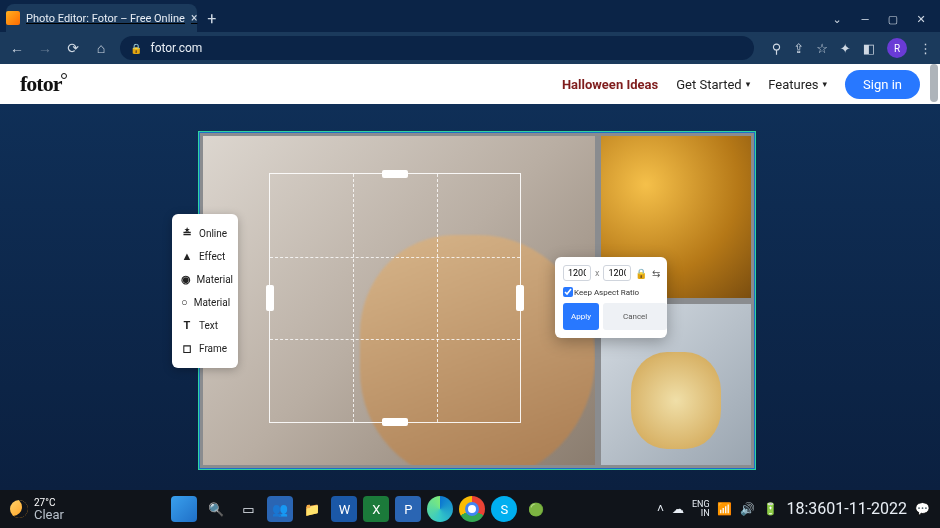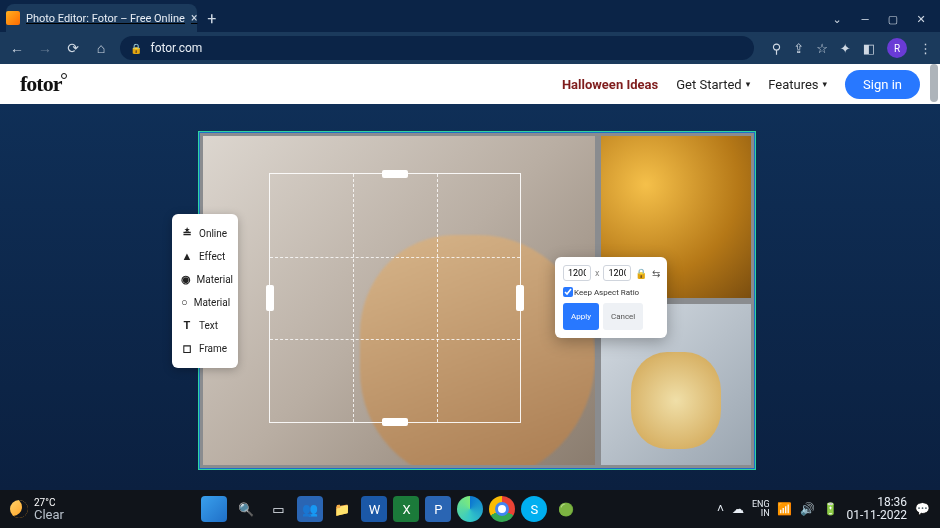--- a/index.html
+++ b/index.html
@@ -68,21 +68,21 @@
     .popover { position:absolute; left: 555px; top: 153px; width:112px; background:#fff; border-radius:6px; box-shadow: 0 4px 16px rgba(0,0,0,0.3); padding:8px; font-size:9px; color:#444; }
     .pop-row { display:flex; align-items:center; gap:4px; margin-bottom:6px;}
     .pop-input { border:1px solid #d0d5dd; border-radius:3px; padding:2px 4px; width:28px; font-size:9px; text-align:center;}
     .pop-x { color:#888;}
     .pop-lock { color:#2878ff; font-size:10px;}
     .pop-swap { color:#555; font-size:10px;}
     .pop-check { display:flex; align-items:center; gap:1px; font-size:8px; color:#333; margin-bottom:6px;}
     .pop-check input { width:10px; height:10px; accent-color:#2878ff;}
     .pop-actions { display:flex; gap:4px;}
     .pop-apply { background:#2878ff; color:#fff; border:none; border-radius:3px; padding:9px 8px; font-size:8px;}
-    .pop-cancel { background:#eef1f5; color:#555; border:none; border-radius:3px; padding:3px 8px; font-size:8px;}
+    .pop-cancel { background:#eef1f5; color:#555; border:none; border-radius:3px; padding:3px 20px; font-size:8px;}
 
     
     .taskbar { height: 38px; background: #10141a; display:flex; align-items:center; padding: 0 10px; gap:8px; color:#fff; font-size:10px;}
     .weather { display:flex; align-items:center; gap:6px;}
     .weather-icon { width:18px; height:18px; border-radius:50%; background: linear-gradient(135deg,#ffd36b,#ff9b1a); box-shadow: inset -6px -2px 0 #10141a;}
     .weather-text { display:flex; flex-direction:column; line-height:1;}
     .weather-text span:last-child { font-size:13px; color:#b9c2cc;}
     .task-center { flex:1; display:flex; justify-content:center; gap:6px;}
     .tb-icon { width:26px; height:26px; border-radius:4px; display:flex; align-items:center; justify-content:center; font-size:13px;}
     .tb-start { background: linear-gradient(135deg,#39a0ed,#1f6fc7);}
@@ -90,21 +90,21 @@
     .tb-generic { color:#e8eef5;}
     .tb-app { background:#2a65b3; color:#fff; border-radius:4px;}
     .tb-app.word { background:#1b58a7;}
     .tb-app.excel { background:#1b7a3a;}
     .tb-app.chrome { background: conic-gradient(#ea4335 0 120deg,#34a853 120deg 240deg,#fbbc05 240deg 360deg); border-radius:50%; position:relative;}
     .tb-app.chrome::after{content:"";position:absolute;inset:6px;background:#fff;border-radius:50%;border:3px solid #4285f4;}
     .tb-app.edge { background: conic-gradient(#0b76d1,#34c8c8,#7eea7a); border-radius:50%;}
     .tb-app.skype { background:#00aff0; border-radius:50%; color:#fff;}
     .sys-tray { display:flex; align-items:center; gap:8px; color:#e8eef5;}
     .sys-tray .lang { display:flex; flex-direction:column; line-height:1; font-size:9px; text-align:right;}
-    .sys-tray .clock { display:flex; flex-direction:column; line-height:1.1; font-size:12px; text-align:right;}
+    .sys-tray .clock { display:flex; flex-direction:row; line-height:1.1; font-size:16px; text-align:right;}
     .tray-icon { font-size:12px; }
   </style>
 </head>
 <body>
 
 <div class="titlebar">
   <div class="tab">
     <div class="tab-favicon"></div>
     <div class="tab-title">Photo Editor: Fotor – Free Online</div>
     <div class="tab-close">×</div>

